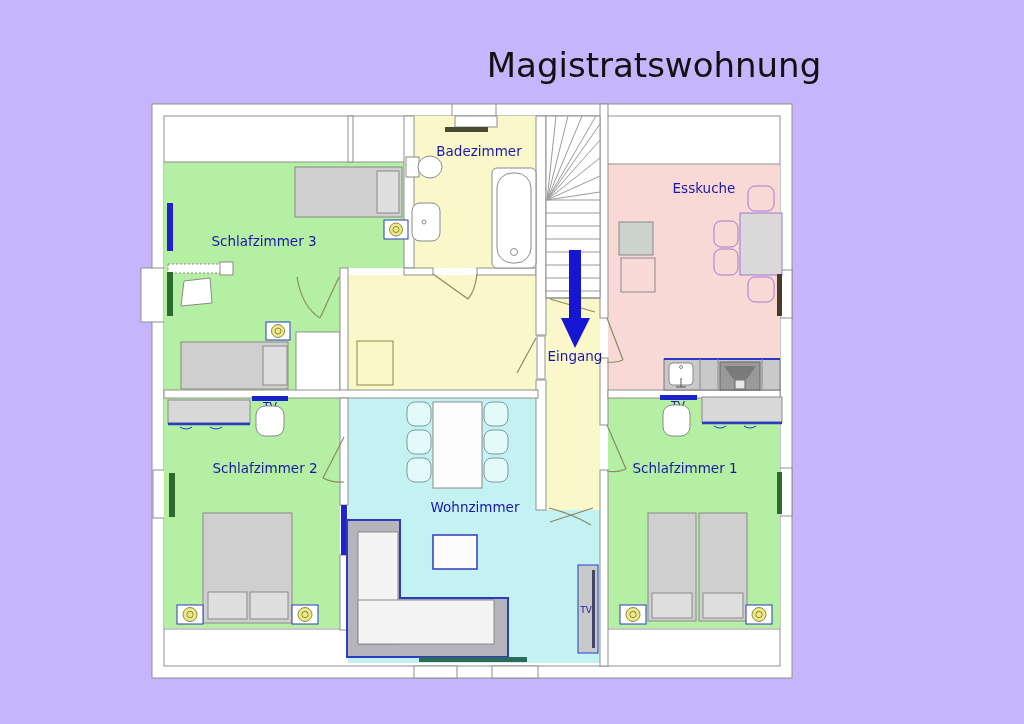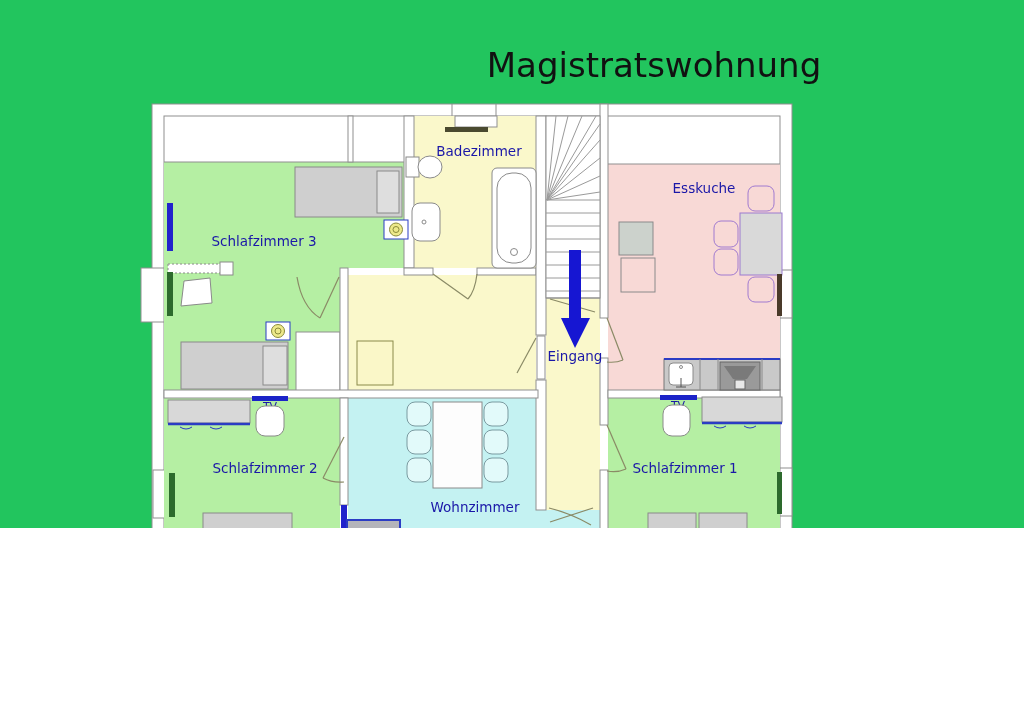--- a/index.html
+++ b/index.html
@@ -1,16 +1,16 @@
 <!DOCTYPE html>
 <html><head>
 <meta charset="utf-8">
 <style>
   html,body{margin:0;padding:0;background:#fff;}
-  .page{position:relative;width:1024px;height:528px;background:#22c55e;overflow:hidden;
+  .page{position:relative;width:1024px;height:724px;background:#c4b5fd;overflow:hidden;
         font-family:"DejaVu Sans","Liberation Sans",sans-serif;}
   svg text{font-family:"DejaVu Sans","Liberation Sans",sans-serif;}
   .room-label{font-size:13.5px;}
   .tv-label{font-size:11px;}
   .tv-label-small{font-size:9px;}
   .title-text{font-size:34px;fill:#111111;}
   .wallline{stroke:#8f8f8f;stroke-width:1;fill:none;}
   .wallfill{fill:#ffffff;stroke:#8f8f8f;stroke-width:1;}
   .door{stroke:#8a8a66;stroke-width:1.2;fill:none;}
   .tread{stroke:#9a9a9a;stroke-width:1;fill:none;}

